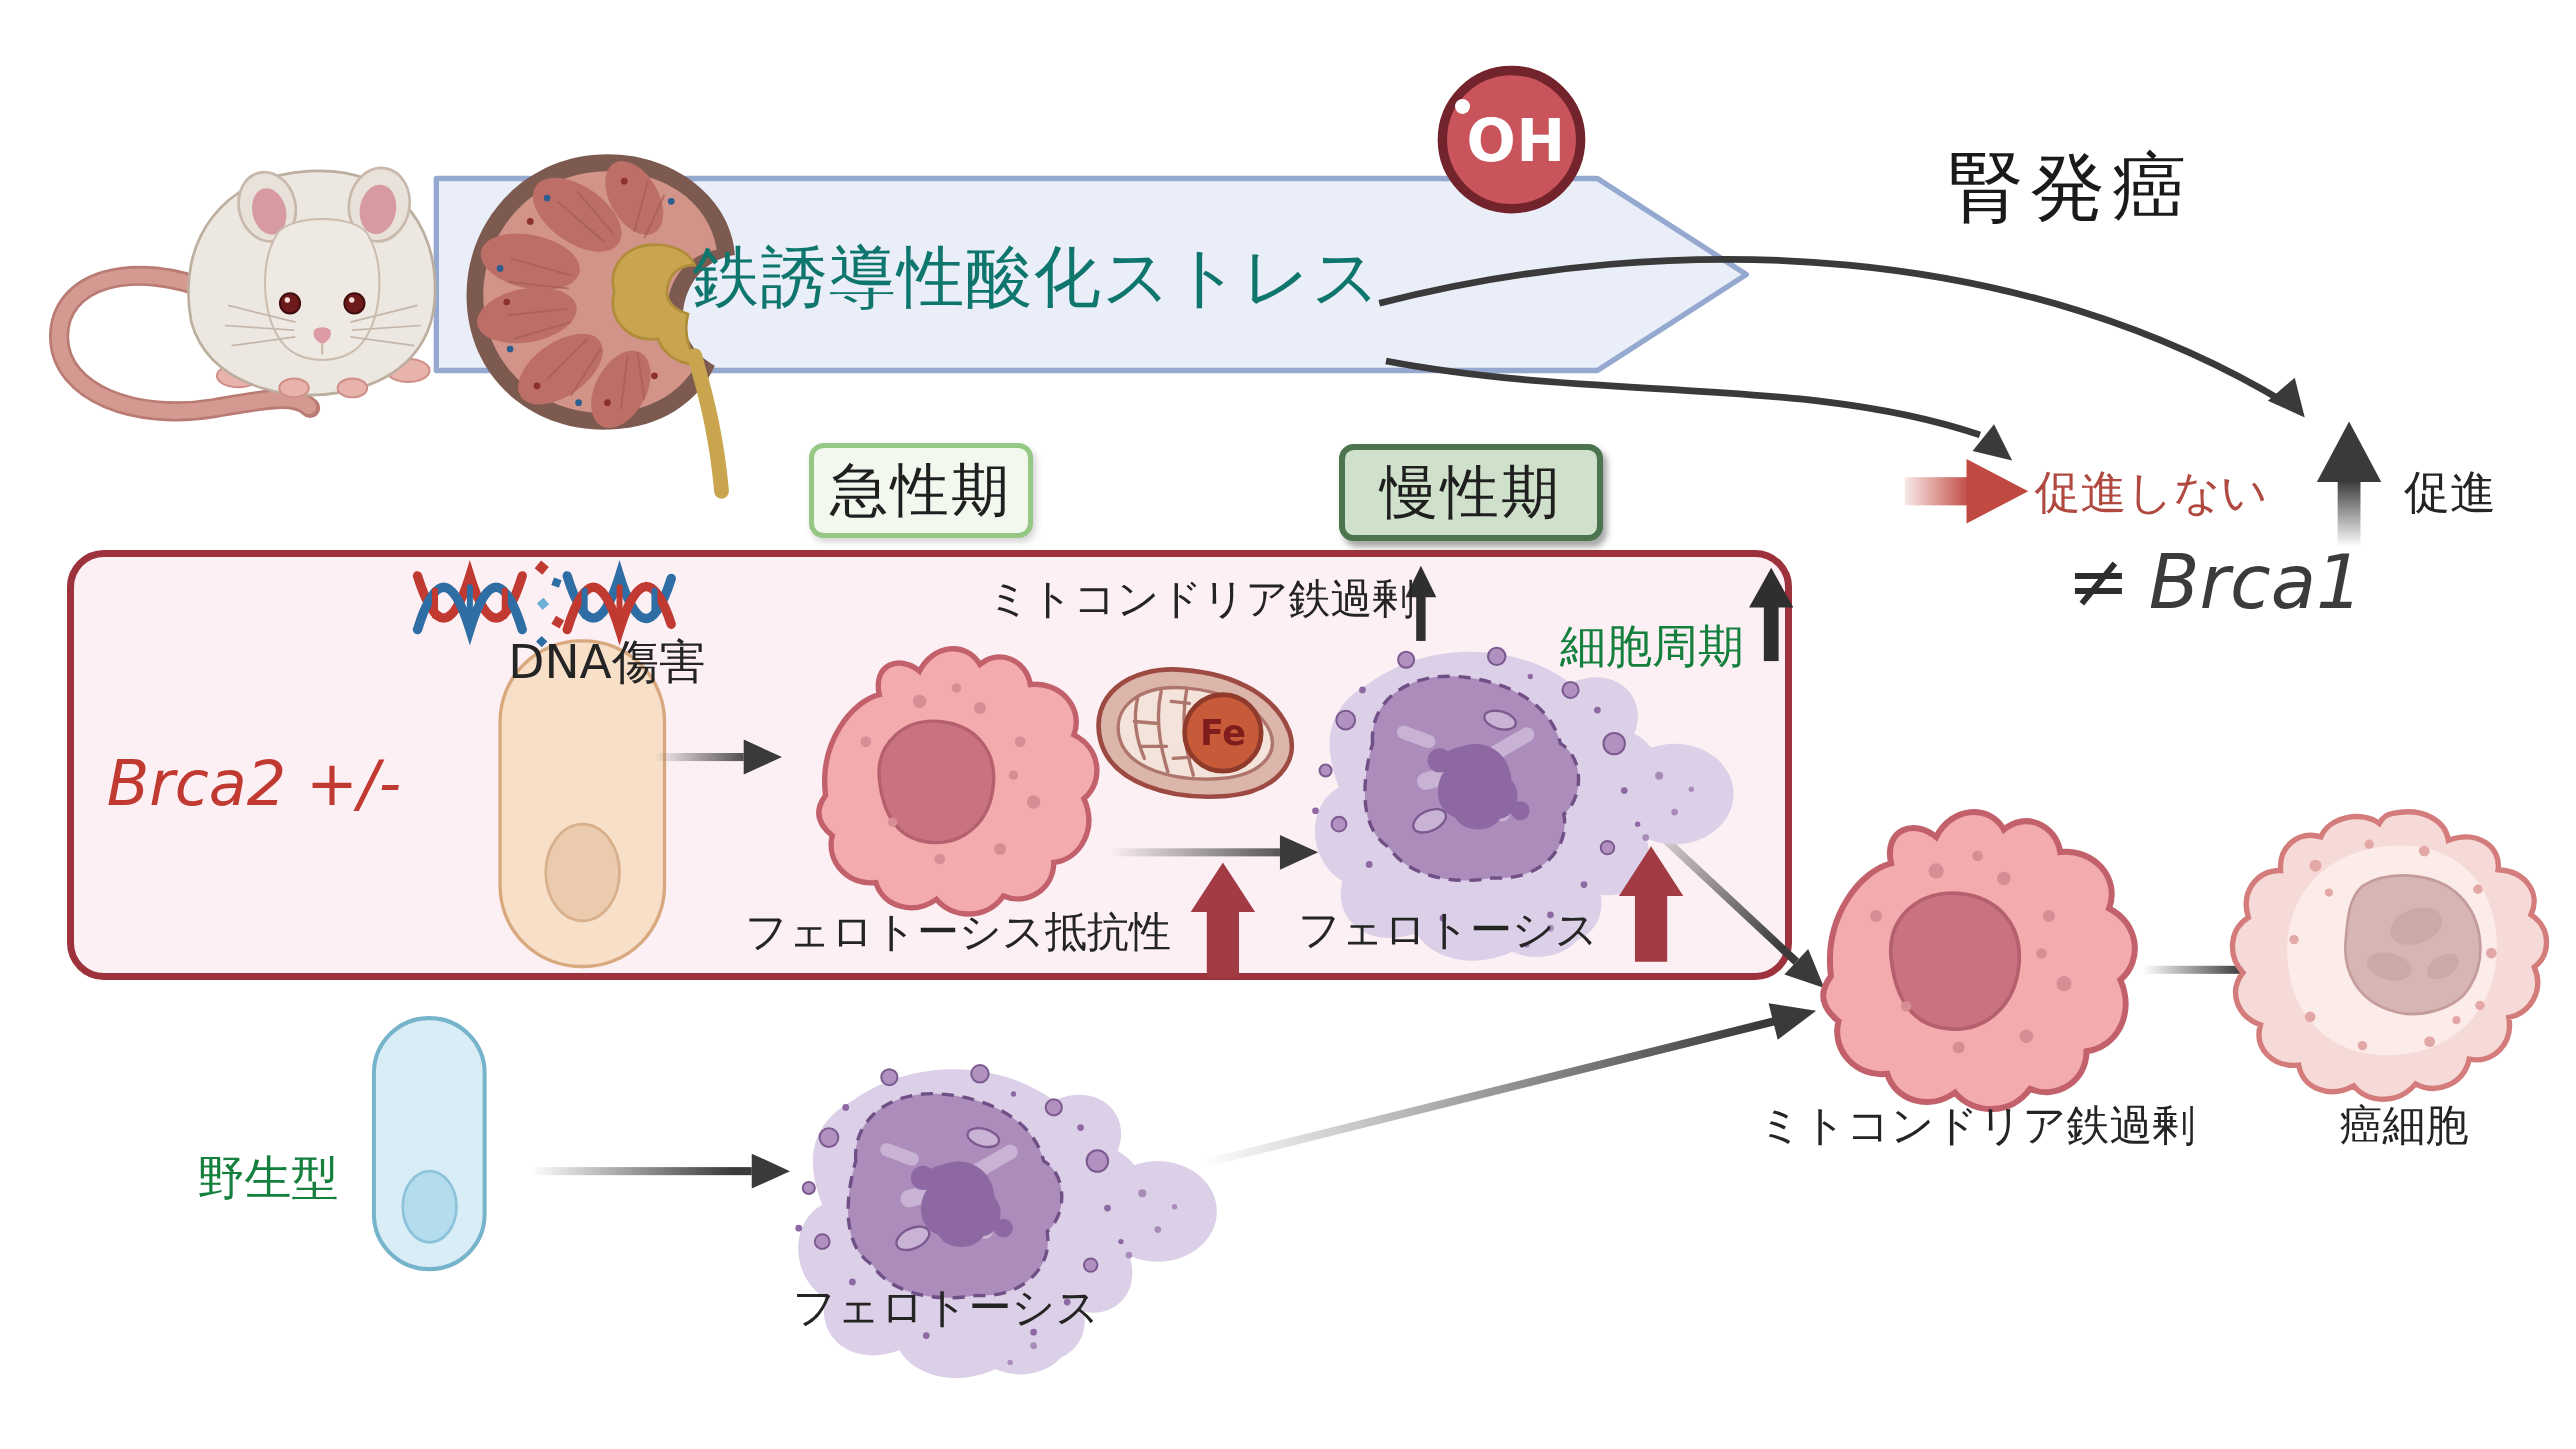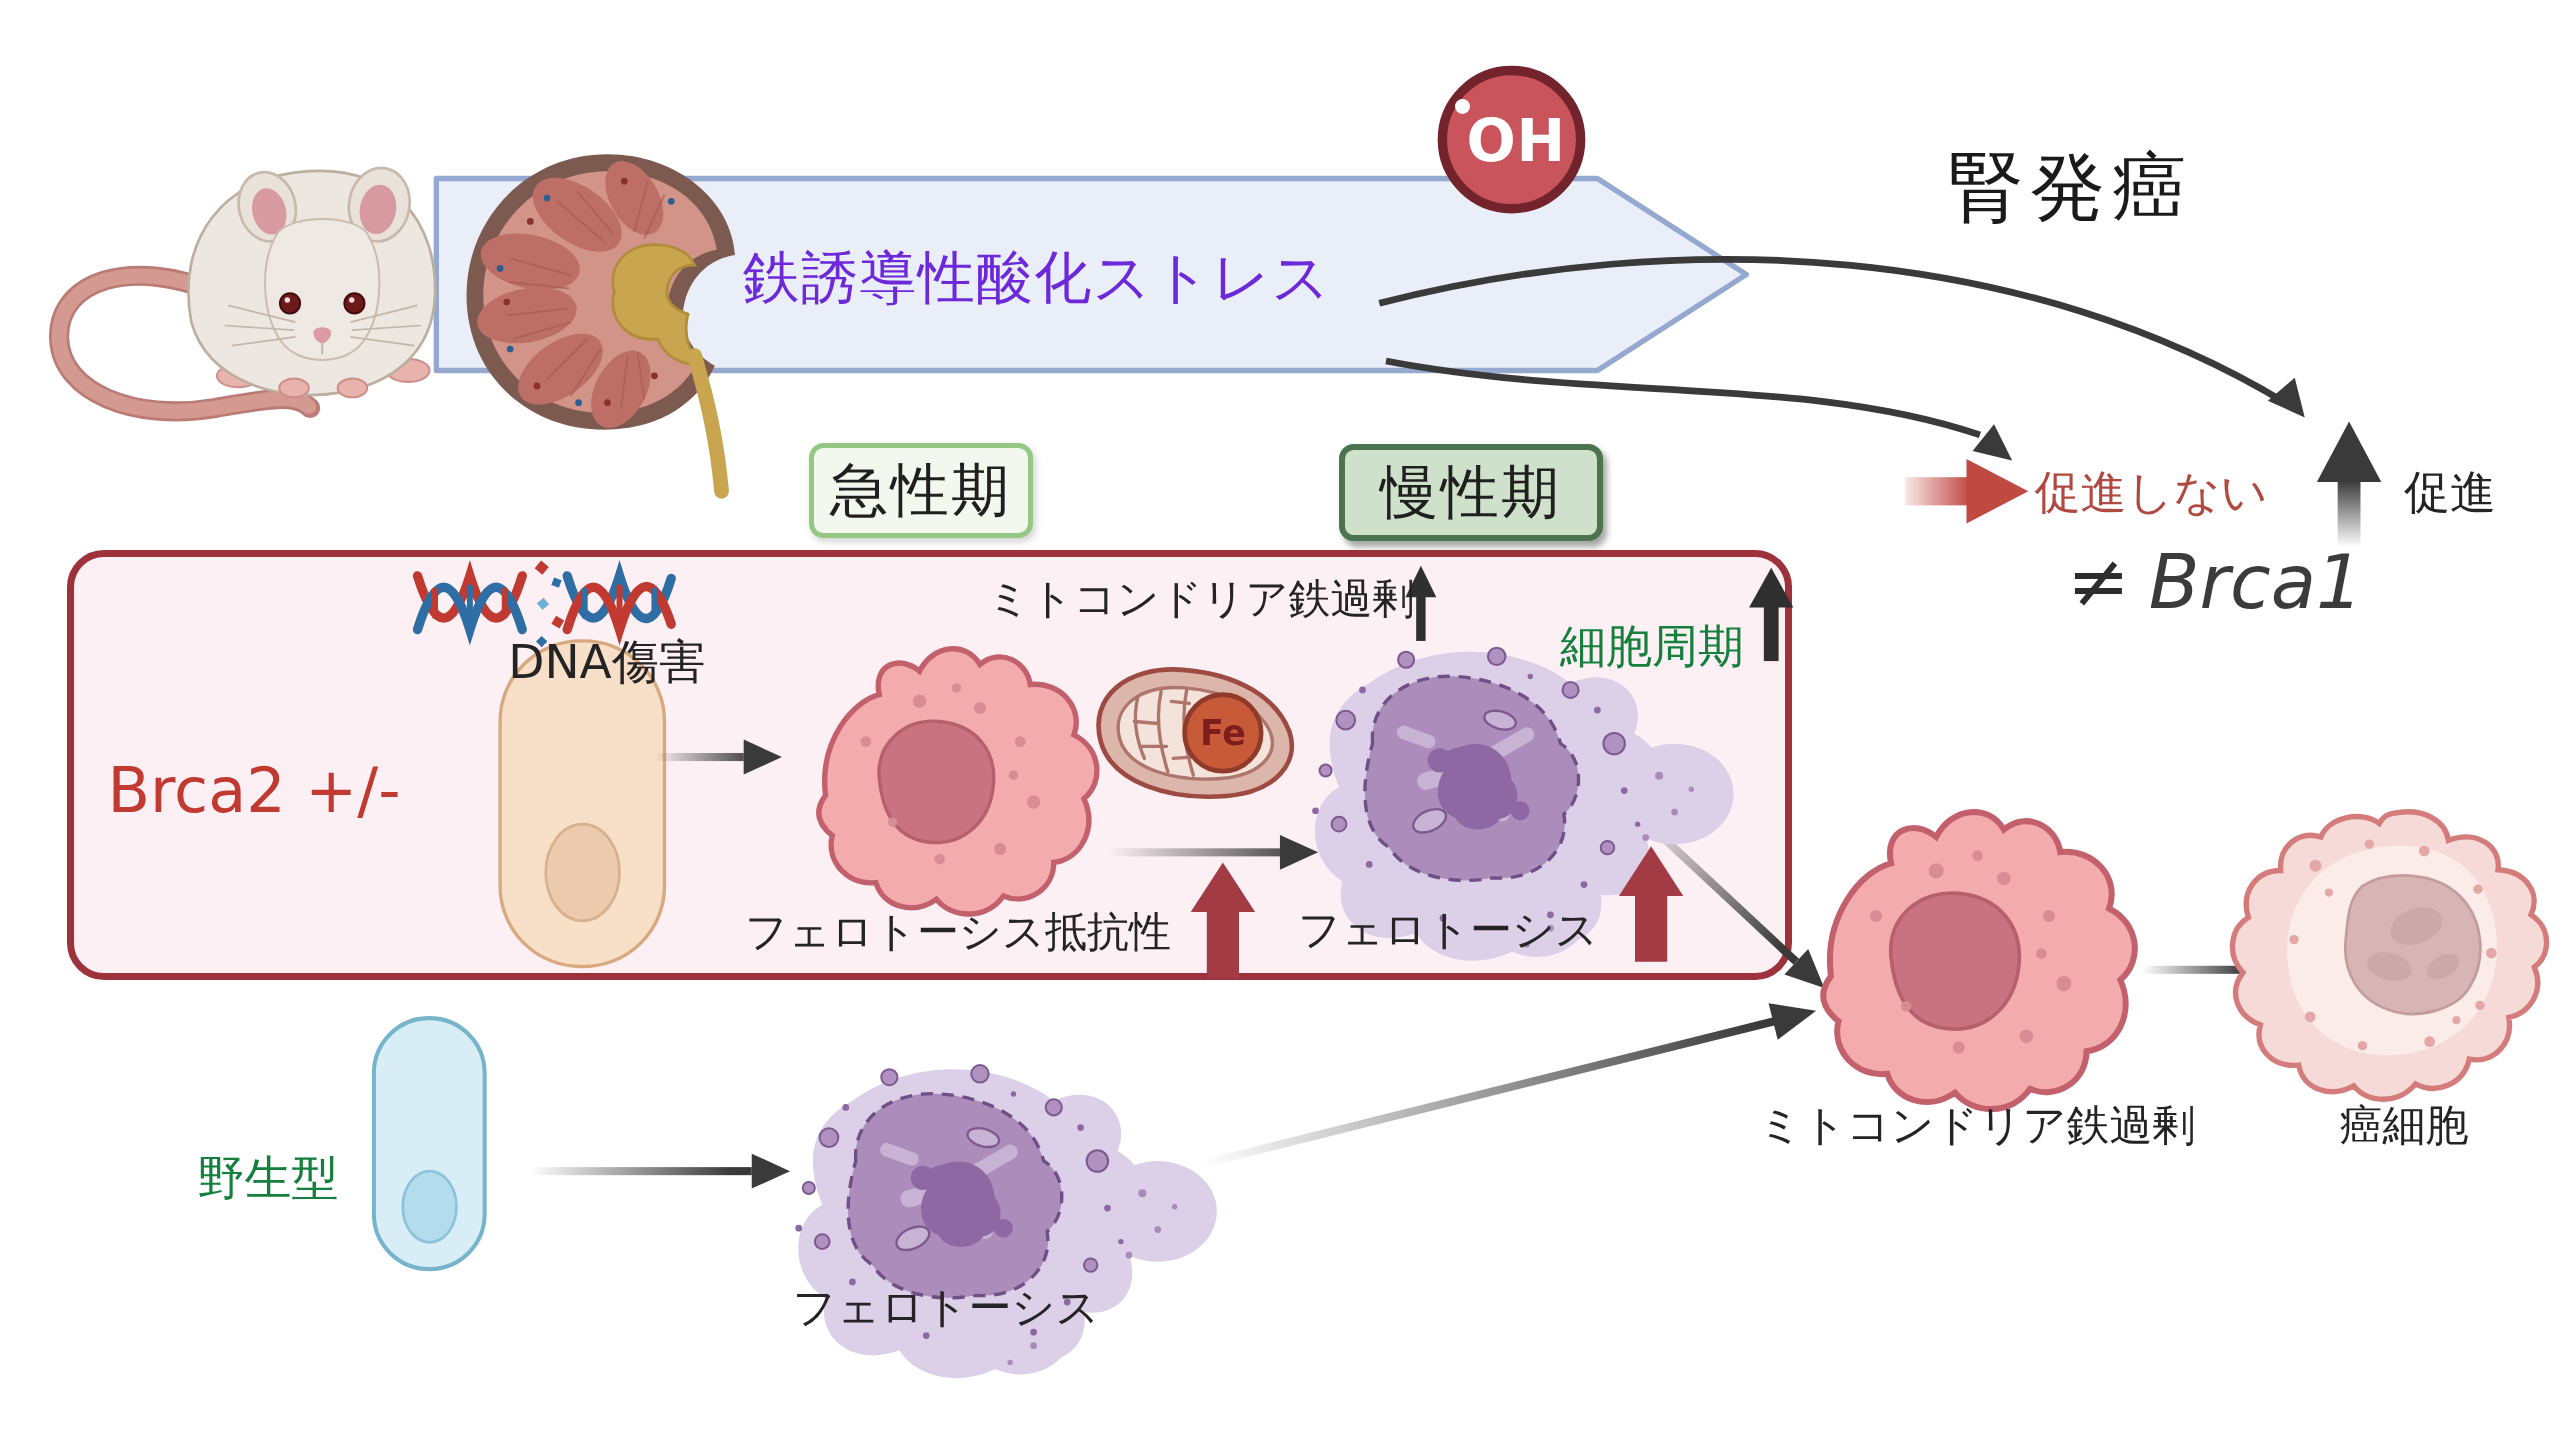--- a/index.html
+++ b/index.html
@@ -10,32 +10,32 @@
   .pink-box{left:67px;top:550px;width:1725px;height:430px;background:#fdf0f4;
             border:7.4px solid #9d323d;border-radius:37px;}
   .phase{z-index:3;display:flex;align-items:center;justify-content:center;
          font-size:58px;color:#1f1f1f;border-radius:14.8px;letter-spacing:2.7px;}
   .phase-acute{left:809px;top:443px;width:224px;height:95px;background:#f2f8ee;
                border:5.4px solid #96c885;box-shadow:2.7px 4px 6px rgba(90,90,90,.25);}
   .phase-chronic{left:1339px;top:444px;width:264px;height:97px;background:#cfe0cb;
                  border:6.7px solid #4b744f;box-shadow:4px 5.4px 6.7px rgba(50,60,50,.45);}
   .lbl{position:absolute;z-index:3;transform:translate(-50%,-50%);white-space:nowrap;
        color:#222;line-height:1;}
-  .banner-text{font-size:57px;color:#6d28d9;letter-spacing:1.3px;}
+  .banner-text{font-size:67px;color:#0f766e;letter-spacing:1.3px;}
   .oh-text{font-size:58px;font-weight:bold;color:#ffffff;letter-spacing:0.7px;}
   .oh-dot{position:absolute;z-index:3;width:14.8px;height:14.8px;border-radius:50%;background:#ffffff;}
   .title-kanji{font-size:75px;color:#1a1a1a;letter-spacing:6.7px;}
   .outcome-txt{font-size:46px;}
   .no-promote{color:#b0493f;text-align:right;}
   .promote{color:#242424;}
   .brca-line{font-size:74px;display:flex;align-items:center;gap:19px;}
   .brca2{color:#c13a31;font-weight:bold;font-style:italic;}
   .neq{color:#2d2d2d;font-size:75px;}
   .brca1{color:#3b3b3b;font-style:italic;}
-  .genotype{font-size:62px;color:#c13a31;margin-top:7px;}
+  .genotype{font-size:62px;font-style:italic;color:#c13a31;}
   .small-jp{font-size:42px;color:#242424;}
   .mid-jp{font-size:46px;color:#15803d;margin-top:40px;}
   .dna-lbl{font-size:47px;color:#242424;}
   .fe-lbl{font-size:35px;color:#7f1d1d;font-weight:bold;z-index:3;}
   .bottom-lbl{font-size:43px;color:#242424;}
 </style>
 </head>
 <body>
 
 <div class="canvas">

